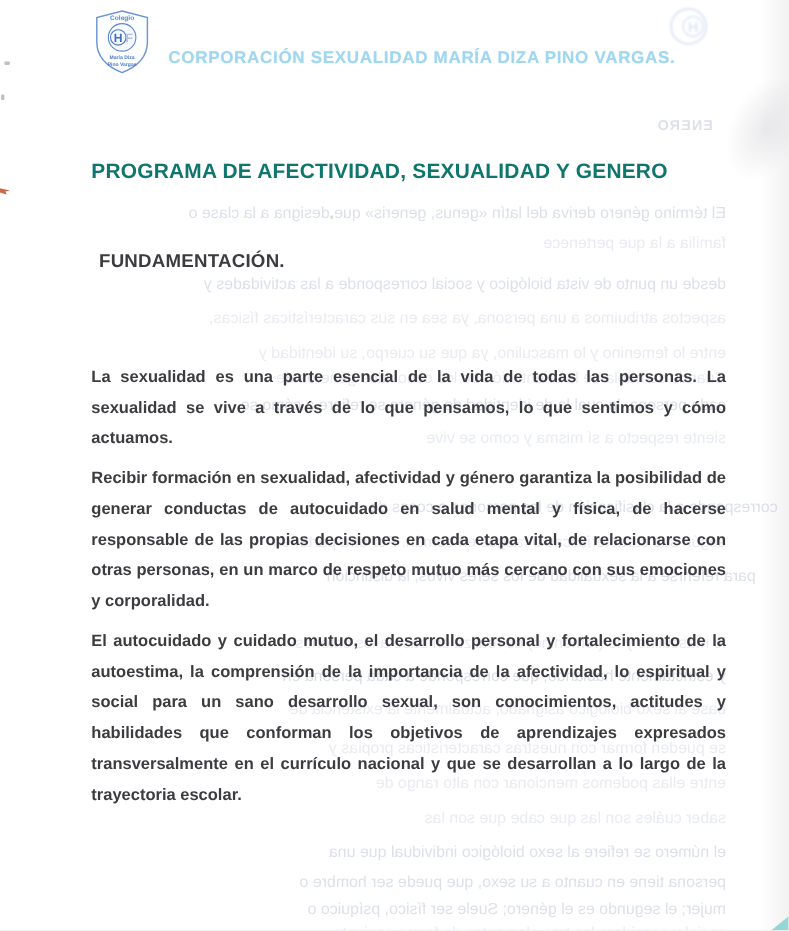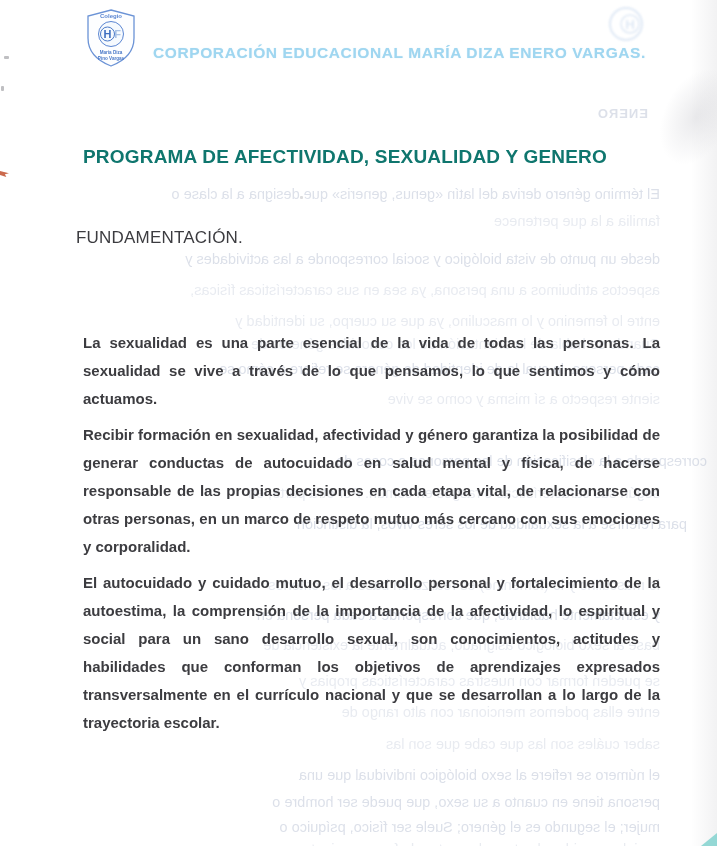--- a/index.html
+++ b/index.html
@@ -42,22 +42,22 @@
     position:absolute;left:558px;top:106px;width:90px;
     font-size:13px;font-weight:bold;color:#96a2bd;opacity:0.32;
     transform:scaleX(-1);letter-spacing:1px;
   }
   .doc-title{
     position:absolute;left:83px;top:146px;width:560px;
     font-size:19px;font-weight:bold;letter-spacing:0.2px;
     color:#0f766e;margin:0;
   }
   .section-heading{
-    position:absolute;left:76px;top:228px;width:300px;
-    font-size:17px;font-weight:normal;letter-spacing:0.2px;
+    position:absolute;left:90px;top:228px;width:300px;
+    font-size:17px;font-weight:bold;letter-spacing:0.2px;
     color:#3c3c40;margin:0;
   }
   .body-text{
     position:absolute;left:83px;top:329px;width:577px;
     font-size:15px;line-height:28px;color:#3c3c40;
     text-align:justify;z-index:2;
   }
   .body-text p{margin:0 0 8px 0;padding:0;font-weight:bold;}
   
   .ghost-line{
@@ -106,21 +106,21 @@
   </div>
 
   <div class="ghost-logo">
     <svg width="56" height="52" viewBox="0 0 56 52">
       <circle cx="28" cy="24" r="16" fill="none" stroke="#8fb0dc" stroke-width="2"></circle>
       <circle cx="24" cy="24" r="9" fill="none" stroke="#8fb0dc" stroke-width="1.5"></circle>
       <text x="24" y="29" text-anchor="middle" font-size="13" font-weight="bold" fill="#8fb0dc" font-family="Liberation Sans, sans-serif">H</text>
     </svg>
   </div>
 
-  <div class="org-name">CORPORACIÓN EDUCACIONAL MARÍA DIZA ENERO VARGAS.</div>
+  <div class="org-name">CORPORACIÓN SEXUALIDAD MARÍA DIZA PINO VARGAS.</div>
 
   <div class="ghost-month">ENERO</div>
 
   <h1 class="doc-title">PROGRAMA DE AFECTIVIDAD, SEXUALIDAD Y GENERO</h1>
   <h2 class="section-heading">FUNDAMENTACIÓN.</h2>
 
   <div class="ghost-line strong" style="top:186px;">El término género deriva del latín «genus, generis» que designa a la clase o</div>
   <div class="ghost-line" style="top:213px;left:300px;width:360px;">familia a la que pertenece</div>
   <div class="ghost-line strong" style="top:251px;">desde un punto de vista biológico y social corresponde a las actividades y</div>
   <div class="ghost-line" style="top:282px;">aspectos atribuimos a una persona, ya sea en sus características físicas,</div>

